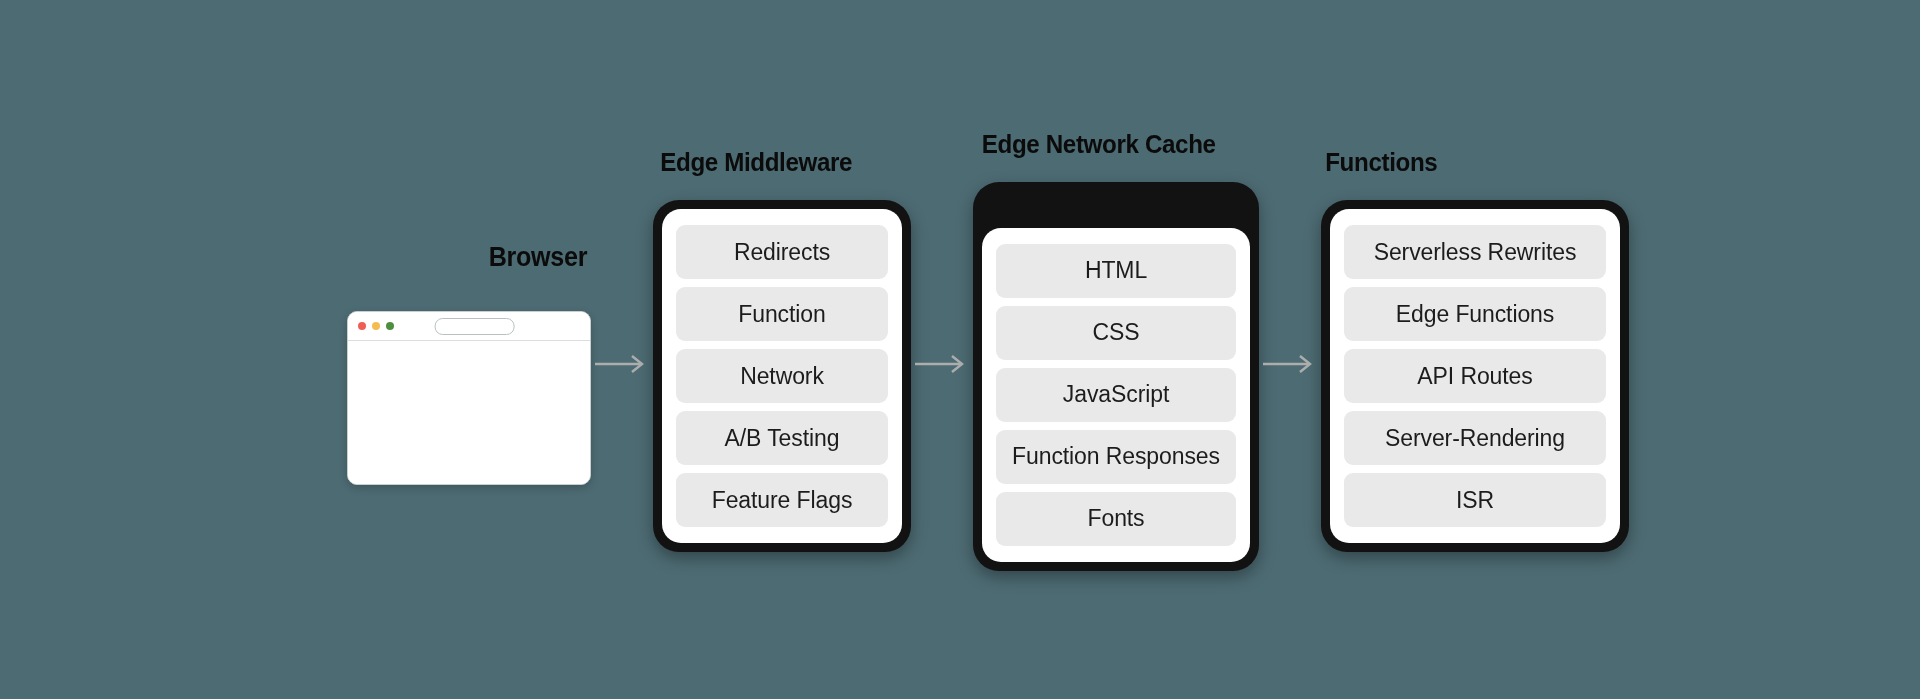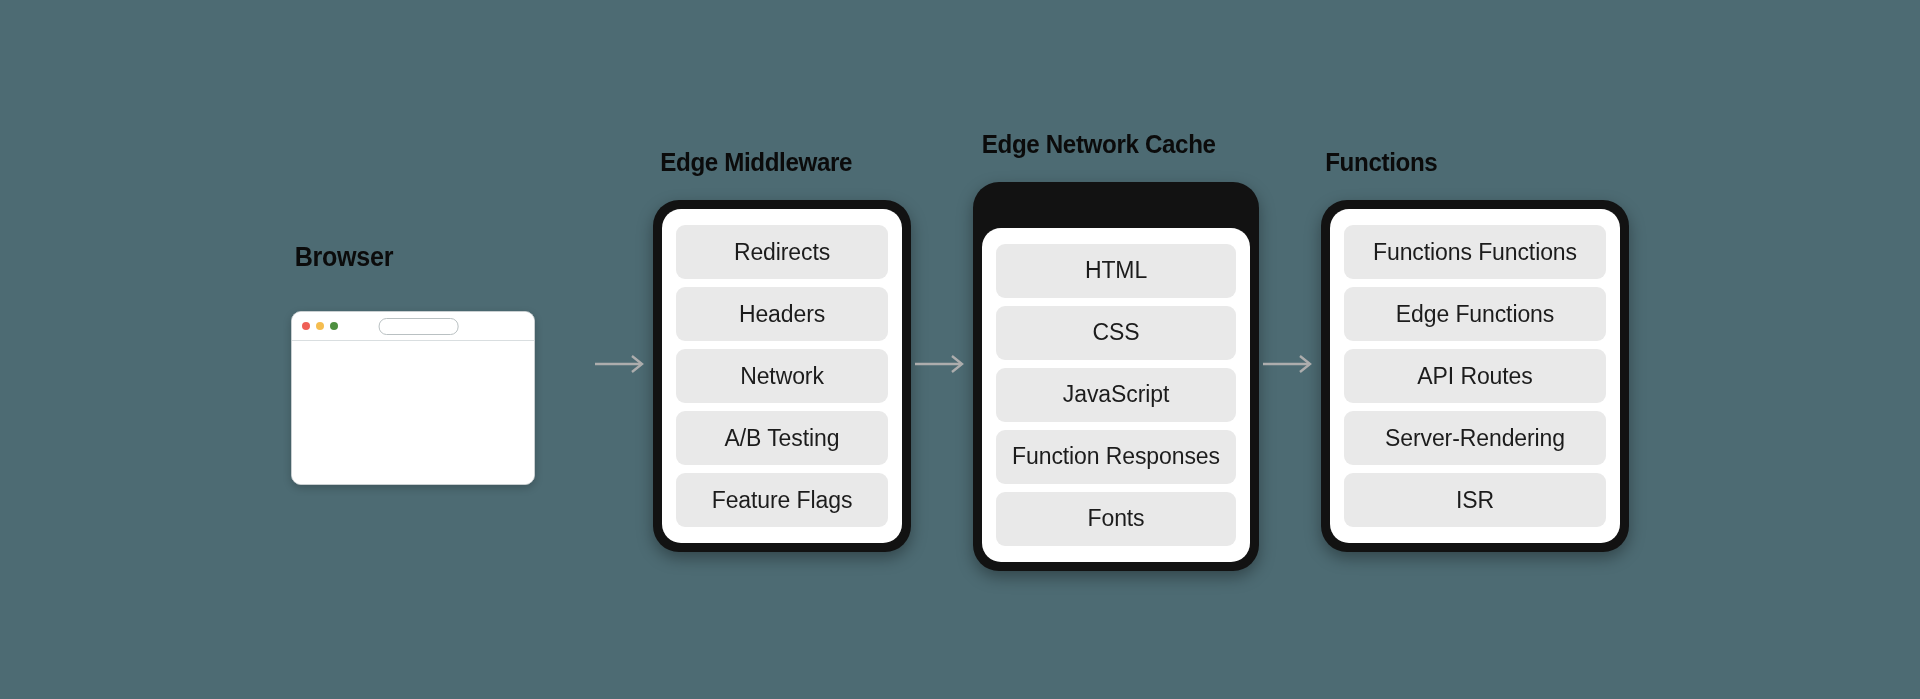--- a/index.html
+++ b/index.html
@@ -22,21 +22,21 @@
     display: flex;
     flex-direction: row;
     align-items: center;
     justify-content: center;
   }
 
   
   .col {
     display: flex;
     flex-direction: column;
-    align-items: flex-start;
+    align-items: flex-end;
     justify-content: center;
   }
 
   
   .browser-col {
     width: 300px;
     height: 520px;
     justify-content: center;
     position: relative;
     top: 14px;
@@ -189,21 +189,21 @@
       <line x1="1" y1="11" x2="46" y2="11" stroke="#adadad" stroke-width="2.4"></line>
       <polyline points="38,3 48,11 38,19" fill="none" stroke="#adadad" stroke-width="2.4"></polyline>
     </svg>
   </div>
 
   <div class="card-col card-mw">
     <div class="card-title">Edge Middleware</div>
     <div class="card-shell">
       <div class="card-inner">
         <div class="pill">Redirects</div>
-        <div class="pill">Headers</div>
+        <div class="pill">Function</div>
         <div class="pill">Network</div>
         <div class="pill">A/B Testing</div>
         <div class="pill">Feature Flags</div>
       </div>
     </div>
   </div>
 
   <div class="arrow">
     <svg width="56" height="22" viewBox="0 0 56 22">
       <line x1="1" y1="11" x2="46" y2="11" stroke="#adadad" stroke-width="2.4"></line>
@@ -228,21 +228,21 @@
     <svg width="56" height="22" viewBox="0 0 56 22">
       <line x1="1" y1="11" x2="46" y2="11" stroke="#adadad" stroke-width="2.4"></line>
       <polyline points="38,3 48,11 38,19" fill="none" stroke="#adadad" stroke-width="2.4"></polyline>
     </svg>
   </div>
 
   <div class="card-col card-fn">
     <div class="card-title">Functions</div>
     <div class="card-shell">
       <div class="card-inner">
-        <div class="pill">Functions Functions</div>
+        <div class="pill">Serverless Rewrites</div>
         <div class="pill">Edge Functions</div>
         <div class="pill">API Routes</div>
         <div class="pill">Server-Rendering</div>
         <div class="pill">ISR</div>
       </div>
     </div>
   </div>
 
 </div>
 

